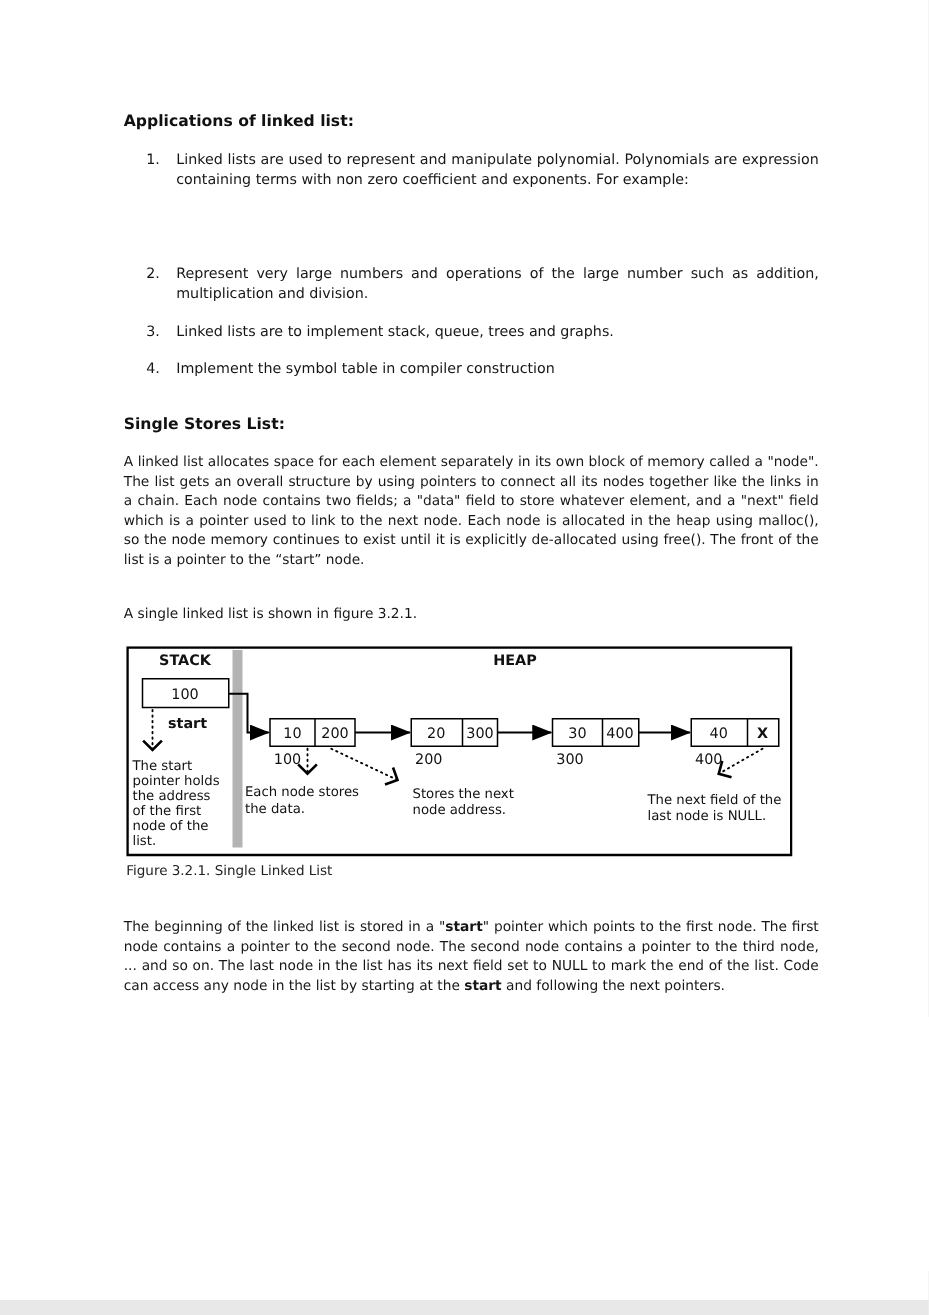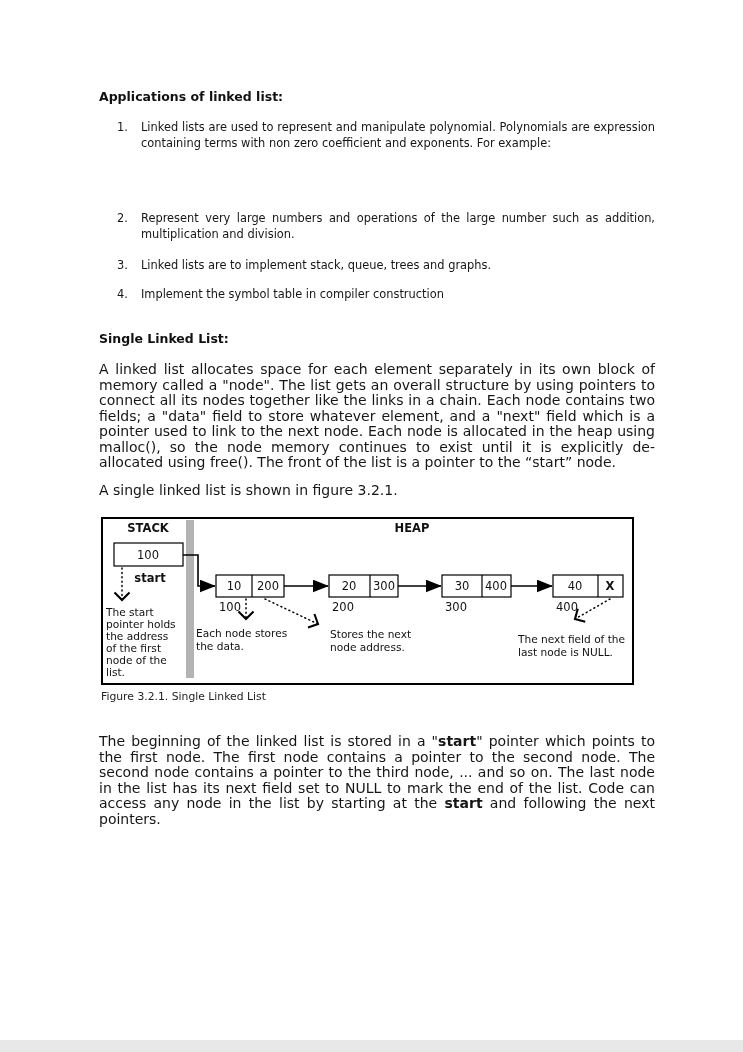--- a/index.html
+++ b/index.html
@@ -17,21 +17,21 @@
   .abs { position: absolute; }
   .h1 {
     left: 99px;
     font-size: 12.5px;
     font-weight: bold;
     color: #111;
   }
   .body-text {
     left: 99px;
     width: 556px;
-    font-size: 14px;
+    font-size: 11px;
     line-height: 15.5px;
     text-align: justify;
   }
   .list-item {
     left: 117px;
     width: 538px;
     display: flex;
     font-size: 11.4px;
     line-height: 15.5px;
   }
@@ -86,21 +86,21 @@
   <div class="abs list-item" style="top:258px;">
     <span class="list-num">3.</span>
     <span class="list-body">Linked lists are to implement stack, queue, trees and graphs.</span>
   </div>
 
   <div class="abs list-item" style="top:287px;">
     <span class="list-num">4.</span>
     <span class="list-body">Implement the symbol table in compiler construction</span>
   </div>
 
-  <div class="abs h1" style="top:331px;">Single Linked List:</div>
+  <div class="abs h1" style="top:331px;">Single Stores List:</div>
 
   <div class="abs body-text" style="top:362px;">A linked list allocates space for each element separately in its own block of memory called a "node". The list gets an overall structure by using pointers to connect all its nodes together like the links in a chain. Each node contains two fields; a "data" field to store whatever element, and a "next" field which is a pointer used to link to the next node. Each node is allocated in the heap using malloc(), so the node memory continues to exist until it is explicitly de-allocated using free(). The front of the list is a pointer to the “start” node.</div>
 
   <div class="abs body-text" style="top:483px;">A single linked list is shown in figure 3.2.1.</div>
 
   <svg class="abs" style="left:101px; top:517px;" width="533" height="170" viewBox="0 0 533 170">
     <defs>
       <marker id="tri" markerWidth="11" markerHeight="9" refX="9.5" refY="4" orient="auto">
         <path d="M0,0 L10,4 L0,8 z" fill="#000"></path>
       </marker>

